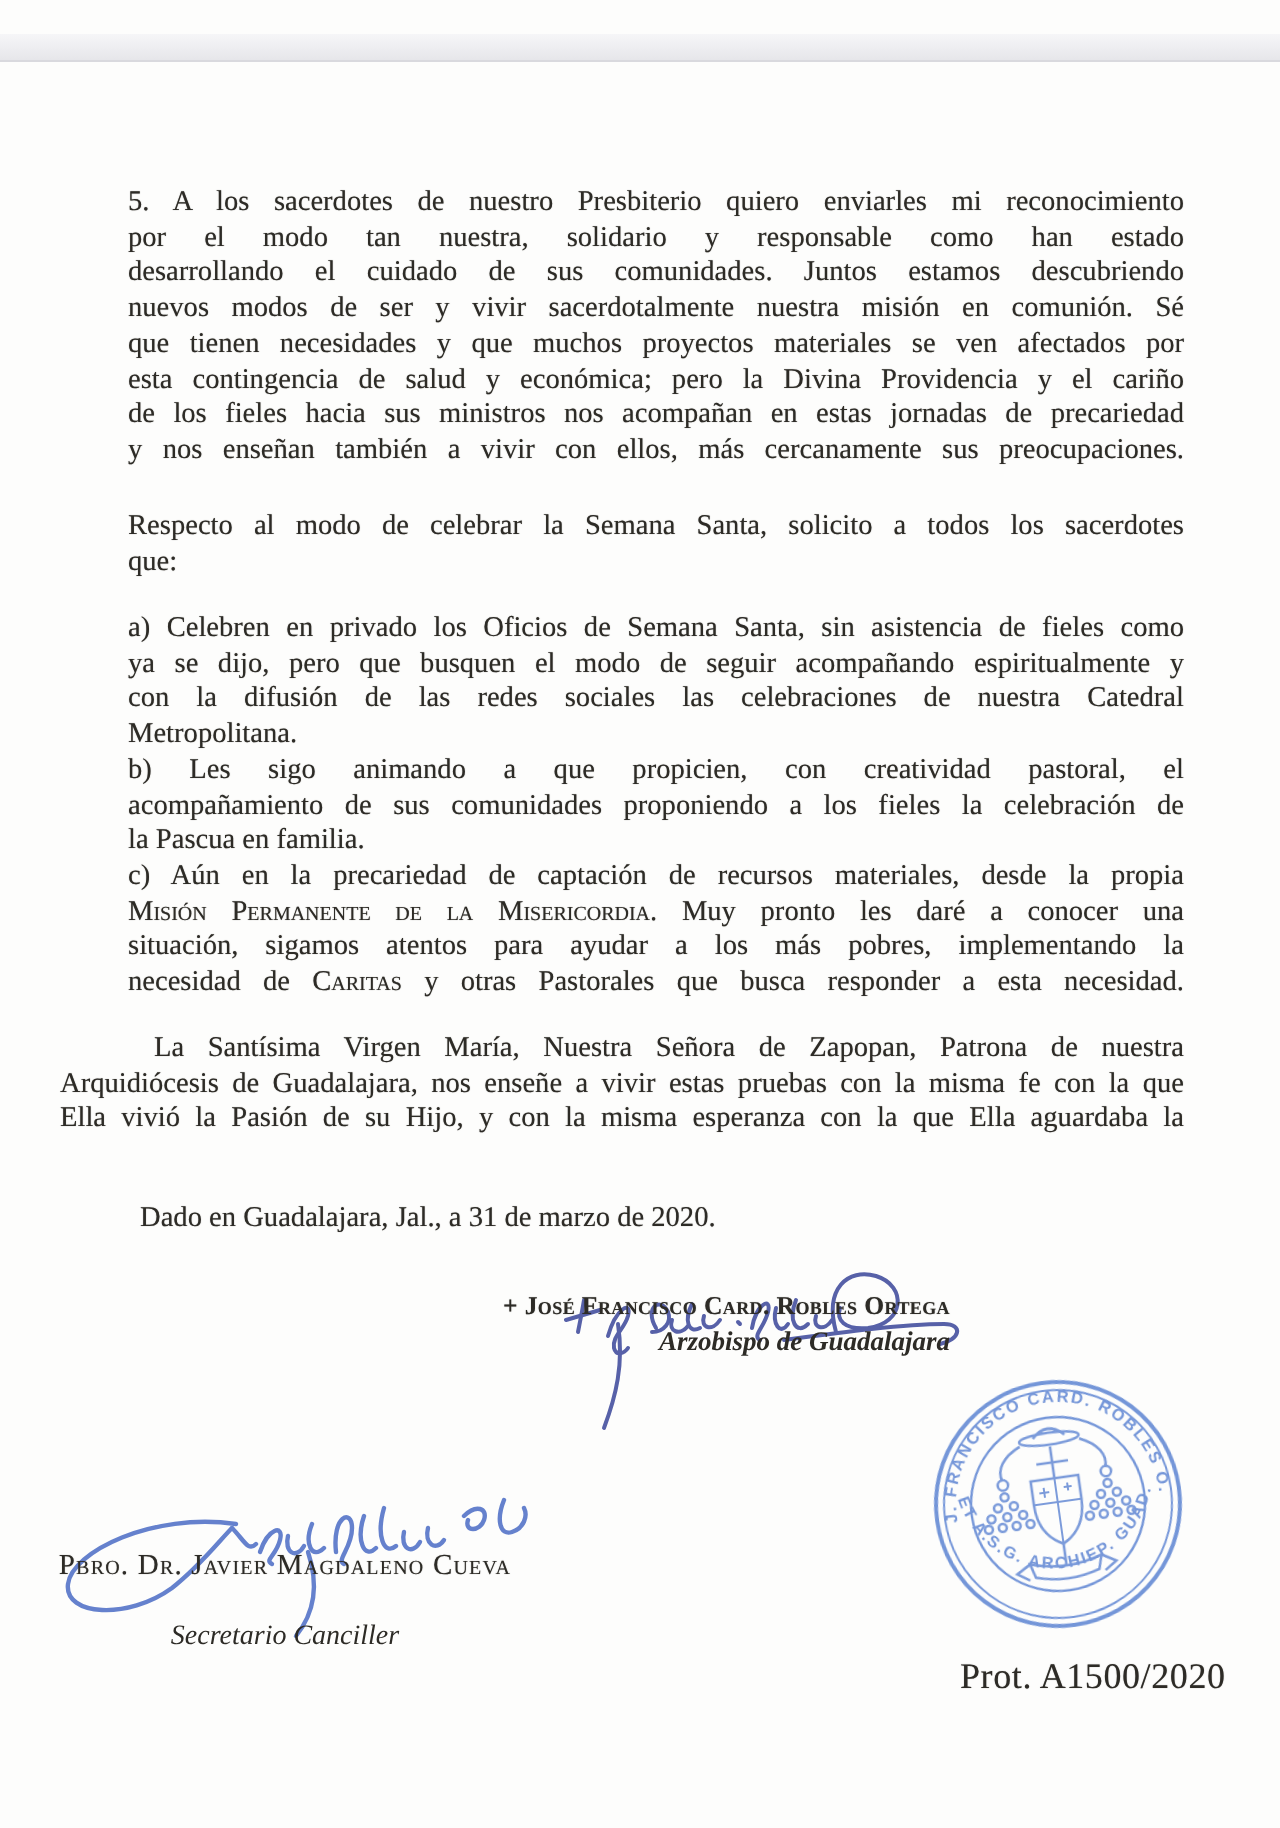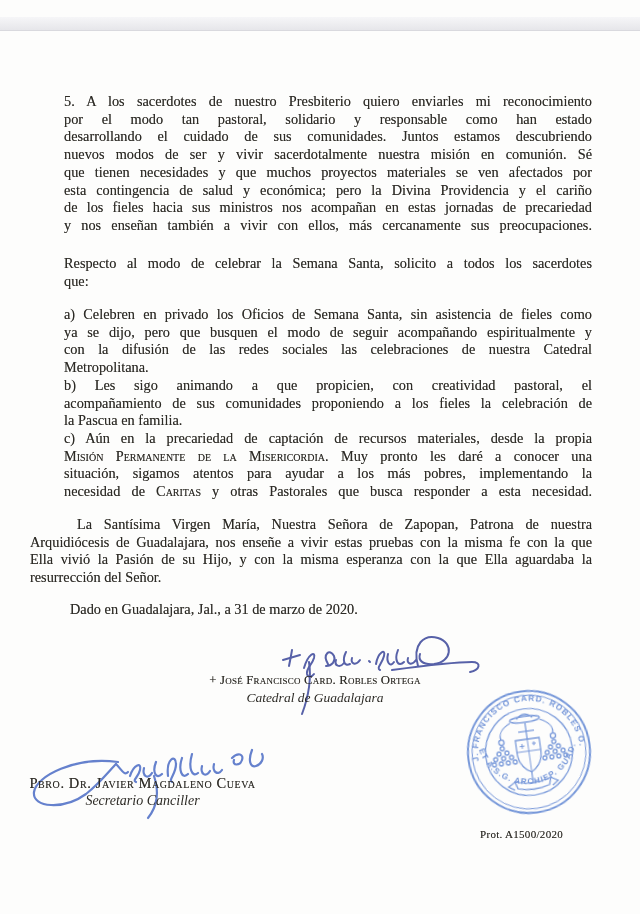--- a/index.html
+++ b/index.html
@@ -31,35 +31,35 @@
     white-space:normal;
   }
   .line.jl{text-align-last:justify;}
   .line .sc{font-variant:small-caps;}
   .line .it{}
   .dateline{
     position:absolute;top:601px;left:70px;width:520px;
     font-size:14.3px;line-height:17.7px;
     text-shadow:0 0 .5px rgba(45,43,38,.55);
   }
-  .arch-block{position:absolute;top:673px;left:155px;width:320px;text-align:center;}
+  .arch-block{position:absolute;top:646px;left:155px;width:320px;text-align:right;font-weight:bold;}
   .arch-name{
     font-variant:small-caps;font-size:12.8px;letter-spacing:.2px;
     text-shadow:0 0 .5px rgba(45,43,38,.5);
   }
   .arch-title{font-style:italic;font-size:13.5px;margin-top:2px;}
   .secr-block{position:absolute;top:775px;left:0;width:285px;text-align:center;}
   .secr-name{
     font-variant:small-caps;font-size:14.5px;letter-spacing:.6px;
     text-shadow:0 0 .5px rgba(45,43,38,.5);
   }
-  .secr-title{font-style:italic;font-size:14px;margin-top:1px;}
+  .secr-title{font-style:italic;font-size:14px;margin-top:19px;}
   .protocol{
     position:absolute;top:828px;left:480px;width:150px;
-    font-size:11px;letter-spacing:.3px;
+    font-size:18px;letter-spacing:.3px;
     text-shadow:0 0 .5px rgba(45,43,38,.5);
   }
   svg.sig{position:absolute;pointer-events:none;filter:blur(.3px);}
   #arch-sig{left:272px;top:630px;}
   #secr-sig{left:16px;top:742px;}
   #seal{
     position:absolute;left:459px;top:682px;
     transform:rotate(-8deg);
     filter:blur(.35px);
     opacity:.88;
@@ -74,21 +74,21 @@
 </head>
 <body>
 
 <div class="page">
 
   <div class="scan-band"></div>
 
   <div>
       <div class="para para-p5">
         <div class="line jl"><span>5. A los sacerdotes de nuestro Presbiterio quiero enviarles mi reconocimiento</span></div>
-        <div class="line jl"><span>por el modo tan pastoral, solidario y responsable como han estado</span></div>
+        <div class="line jl"><span>por el modo tan nuestra, solidario y responsable como han estado</span></div>
         <div class="line jl"><span>desarrollando el cuidado de sus comunidades. Juntos estamos descubriendo</span></div>
         <div class="line jl"><span>nuevos modos de ser y vivir sacerdotalmente nuestra misión en comunión. Sé</span></div>
         <div class="line jl"><span>que tienen necesidades y que muchos proyectos materiales se ven afectados por</span></div>
         <div class="line jl"><span>esta contingencia de salud y económica; pero la Divina Providencia y el cariño</span></div>
         <div class="line jl"><span>de los fieles hacia sus ministros nos acompañan en estas jornadas de precariedad</span></div>
         <div class="line jl"><span>y nos enseñan también a vivir con ellos, más cercanamente sus preocupaciones.</span></div>
       </div>
       <div class="para para-respecto">
         <div class="line jl"><span>Respecto al modo de celebrar la Semana Santa, solicito a todos los sacerdotes</span></div>
         <div class="line"><span>que:</span></div>
@@ -107,21 +107,20 @@
       <div class="para para-item-c">
         <div class="line jl"><span>c) Aún en la precariedad de captación de recursos materiales, desde la propia</span></div>
         <div class="line jl"><span class="sc">Misión Permanente de la Misericordia.</span><span> Muy pronto les daré a conocer una</span></div>
         <div class="line jl"><span>situación, sigamos atentos para ayudar a los más pobres, implementando la</span></div>
         <div class="line jl"><span>necesidad de </span><span class="sc">Caritas</span><span> y otras Pastorales que busca responder a esta necesidad.</span></div>
       </div>
       <div class="para para-santisima">
         <div class="line jl"><span>La Santísima Virgen María, Nuestra Señora de Zapopan, Patrona de nuestra</span></div>
         <div class="line jl"><span class="it">Arquidiócesis de Guadalajara</span><span>, nos enseñe a vivir estas pruebas con la misma fe con la que</span></div>
         <div class="line jl"><span>Ella vivió la Pasión de su Hijo, y con la misma esperanza con la que Ella aguardaba la</span></div>
-        <div class="line"><span>resurrección del Señor.</span></div>
       </div>
     </div>
 
   <div class="dateline">Dado en Guadalajara, Jal., a 31 de marzo de 2020.</div>
 
   <svg id="arch-sig" class="sig" width="215" height="90" viewBox="0 0 215 90">
     <g fill="none" stroke="#45509f" stroke-width="2" stroke-linecap="round" opacity=".9">
       <path d="M20,20 C19,26 18,31 17,36"></path>
       <path d="M11,30 L28,25"></path>
       <path d="M32,38 C36,24 44,20 42,28 C40,35 34,38 35,44 C36,48 40,47 42,44"></path>
@@ -135,21 +134,21 @@
       <path d="M116,24 C114,32 118,38 122,32"></path>
       <path d="M126,20 C122,30 126,38 132,32"></path>
       <path d="M136,28 C134,34 140,36 144,30"></path>
       <path d="M146,36 C140,14 152,4 166,8 C182,13 180,32 162,34 C150,35 146,30 148,24"></path>
       <path d="M120,40 C150,36 180,32 200,32 C210,32 208,40 198,42"></path>
     </g>
   </svg>
 
   <div class="arch-block">
     <div class="arch-name">+ José Francisco Card. Robles Ortega</div>
-    <div class="arch-title">Catedral de Guadalajara</div>
+    <div class="arch-title">Arzobispo de Guadalajara</div>
   </div>
 
   <svg id="seal" width="140" height="140" viewBox="0 0 140 140">
     <g fill="none" stroke="#6288d4" stroke-width="2">
       <circle cx="70" cy="70" r="61"></circle>
       <circle cx="70" cy="70" r="57" stroke-width="1"></circle>
       <circle cx="70" cy="70" r="43.5" stroke-width="1.2"></circle>
     </g>
     <defs>
       <path id="arcTop" d="M 20,80 A 51 51 0 1 1 120,80"></path>

